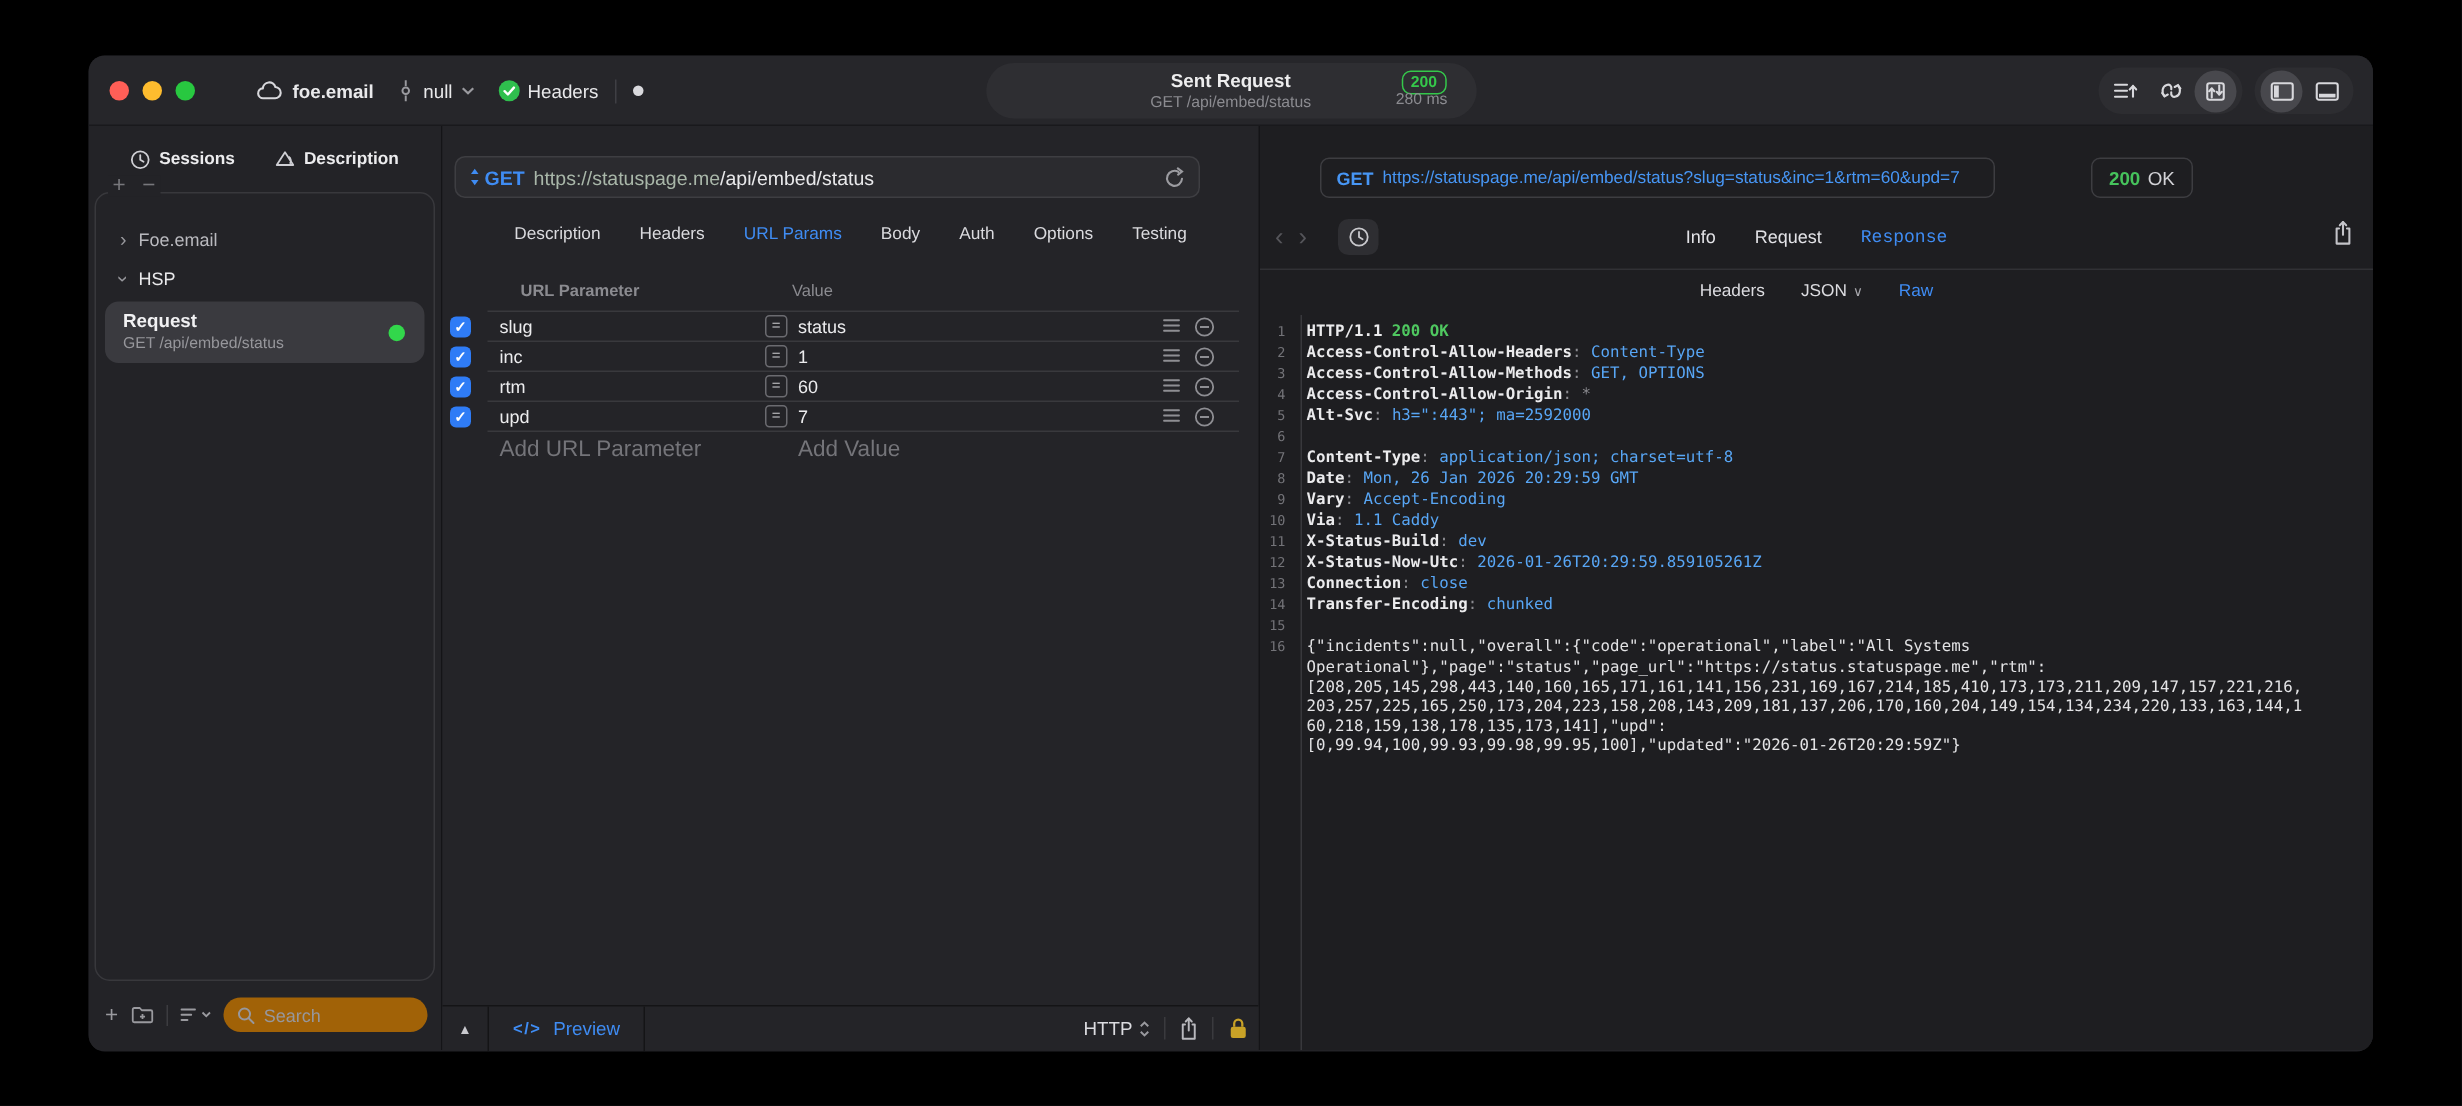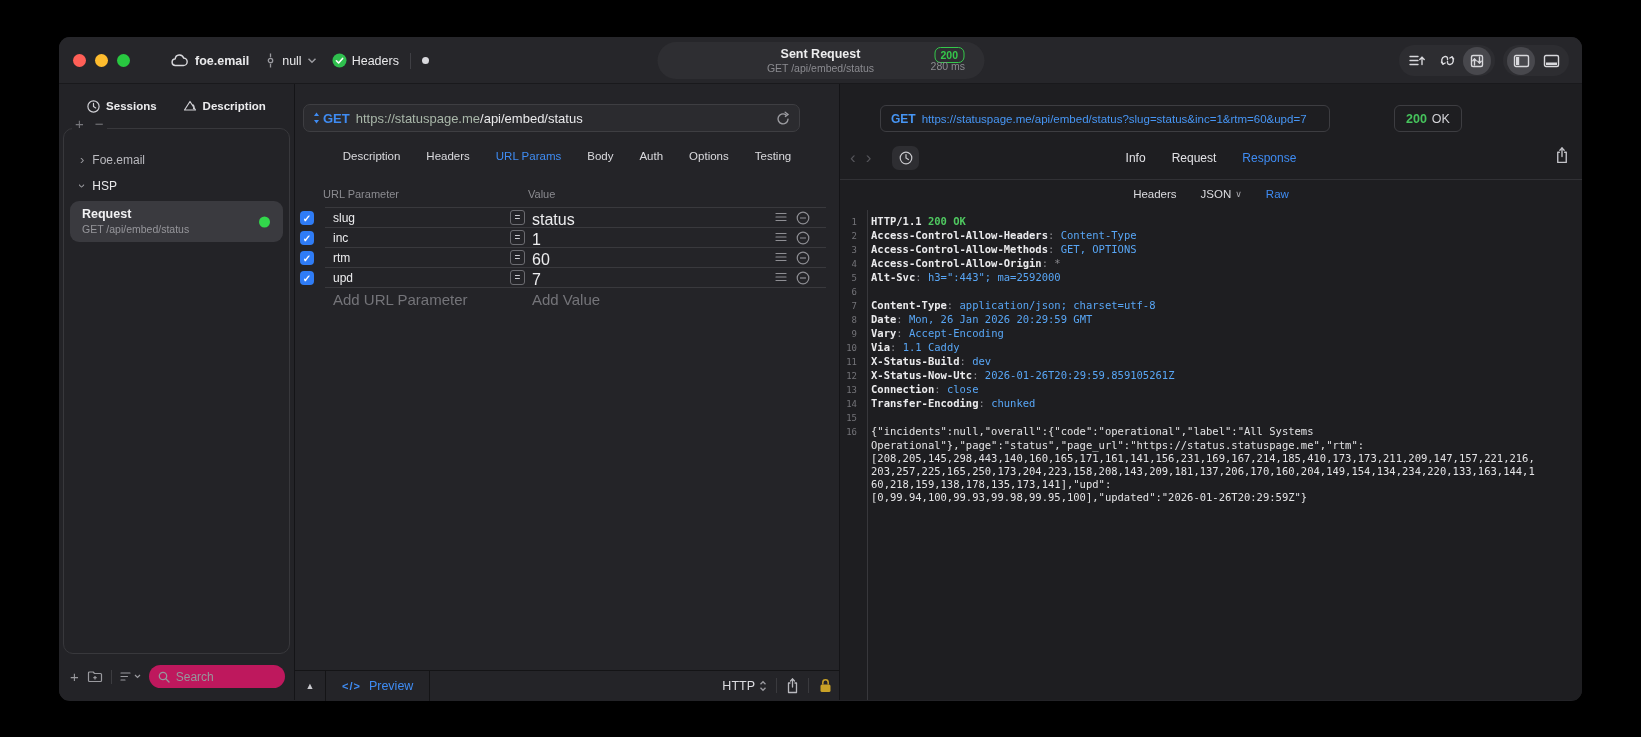--- a/index.html
+++ b/index.html
@@ -57,50 +57,50 @@
   .chev { display:inline-block; color:#98989d; font-size:13px; line-height:10px; }
   .chev.down { transform:rotate(90deg); }
   .req-card { margin:2px 6px 0 6px; background:#3a3a3f; border-radius:9px; padding:6px 12px 7px 12px; position:relative; }
   .req-card .t { font-size:12.5px; font-weight:700; color:#f1f1f3; }
   .req-card .s { font-size:10.5px; color:#96969b; margin-top:2px; }
   .green-dot { position:absolute; right:13px; top:50%; transform:translateY(-50%); width:11px; height:11px;
     border-radius:50%; background:#32d74b; }
   .sb-footer { position:absolute; left:11px; right:9px; bottom:12px; display:flex; align-items:center;
     gap:8px; color:#9a9a9f; }
   .sb-footer .vsep { width:1px; height:14px; background:#3c3c40; }
-  .search-pill { flex:1; height:23px; background:#be185d; border-radius:12px; display:flex;
+  .search-pill { flex:1; height:23px; background:#a16207; border-radius:12px; display:flex;
     align-items:center; gap:6px; padding:0 9px; color:#97979c; }
   .search-pill input { background:transparent; border:0; outline:0; color:#d2d2d6; font-size:12px; width:100%; }
   .search-pill input::placeholder { color:#97979c; }
 
   
   .url-bar { position:absolute; left:8px; top:20px; width:497px; height:28px; background:#2b2b2f;
     border:1px solid #3e3e42; border-radius:7px; display:flex; align-items:center; padding:0 9px; gap:6px; }
   .method-sel { display:flex; align-items:center; gap:3px; color:#3f8cf3; font-weight:700; font-size:13px; }
   .url-text { font-size:13px; white-space:nowrap; overflow:hidden; }
   .u-proto,.u-host { color:#a9b7a9; }
   .u-path { color:#e9e9eb; }
   .reload { margin-left:auto; color:#9b9ba0; }
   .req-tabs { position:absolute; left:0; right:0; top:58px; height:28px; display:flex; align-items:center;
     justify-content:center; gap:26px; }
   .req-tab { font-size:11.5px; color:#dadade; }
   .req-tab.active { color:#3f8cf3; }
   .param-header { position:absolute; top:104px; left:0; right:0; height:20px; font-size:11px; color:#8b8b90; }
-  .ph-name { position:absolute; left:28px; } .ph-value { position:absolute; left:233px; }
+  .ph-name { position:absolute; left:52px;font-weight:bold; } .ph-value { position:absolute; left:233px; }
   .param-header .row-sep { bottom:0; }
   .param-rows { position:absolute; top:124px; left:0; right:0; }
   .param-row { height:20px; position:relative; }
   .row-sep { position:absolute; left:30px; right:13px; bottom:0; height:1px; background:#39393d; }
   .cb { position:absolute; left:5px; top:3px; width:14px; height:14px; border-radius:4px;
     background:#2f7cf6; color:#fff; font-size:10px; font-weight:700; display:flex; align-items:center;
     justify-content:center; }
   .p-name { position:absolute; left:38px; top:3px; font-size:12px; color:#ececee; }
   .eq-box { position:absolute; left:215px; top:2px; width:15px; height:15px; border:1px solid #6b6b70;
     border-radius:3px; color:#c9c9ce; font-size:10px; display:flex; align-items:center; justify-content:center; }
-  .p-value { position:absolute; left:237px; top:3px; font-size:16px; color:#ececee; }
+  .p-value { position:absolute; left:237px; top:3px; font-size:12px; color:#ececee; }
   .row-ham { position:absolute; left:480px; top:4px; color:#8e8e93; }
   .row-minus { position:absolute; left:501px; top:3px; color:#8e8e93; }
   .add-row { position:absolute; left:0; right:0; height:20px; font-size:15px; color:#747479; }
   .ar-name { position:absolute; left:38px; top:3px; } .ar-value { position:absolute; left:237px; top:3px; }
   .req-footer { position:absolute; left:0; right:0; bottom:0; height:30px; border-top:1px solid #141416;
     display:flex; align-items:center; background:#242428; }
   .fold-btn { width:31px; height:30px; display:flex; align-items:center; justify-content:center;
     border-right:1px solid #141416; color:#c9c9ce; font-size:9px; }
   .preview { display:flex; align-items:center; gap:8px; padding:0 16px; height:30px; color:#3f8cf3;
     font-size:12.5px; border-right:1px solid #141416; }
@@ -121,21 +121,21 @@
   .resp-status .code { color:#46c35c; font-weight:700; }
   .resp-status .ok { color:#d3d3d7; }
   .resp-nav { position:absolute; left:0; right:0; top:60px; height:28px; }
   .hist { position:absolute; left:10px; top:0; height:28px; display:flex; align-items:center; gap:10px;
     color:#55555a; font-size:17px; }
   .clock-btn { position:absolute; left:52px; top:2px; width:27px; height:24px; background:#2e2e32;
     border-radius:7px; display:flex; align-items:center; justify-content:center; color:#c8c8cc; }
   .resp-tabs { position:absolute; left:0; right:0; top:0; height:28px; display:flex; align-items:center;
     justify-content:center; gap:26px; }
   .resp-tab { font-size:12px; color:#e2e2e6; }
-  .resp-tab.active { color:#3f8cf3; }
+  .resp-tab.active { color:#3f8cf3;font-family:Liberation Mono, monospace; }
   .resp-share { position:absolute; right:13px; top:3px; color:#c3c3c8; }
   .resp-divider { position:absolute; left:0; right:0; top:95px; height:1px; background:#313135; }
   .resp-subtabs { position:absolute; left:0; right:0; top:99px; height:22px; display:flex;
     align-items:center; justify-content:center; gap:24px; font-size:11.5px; color:#dcdce0; }
   .resp-subtab { display:flex; align-items:center; gap:4px; }
   .resp-subtab.active { color:#3f8cf3; }
   .resp-subtab .dd { font-size:9px; color:#a9a9ae; }
   .code-area { position:absolute; left:0; right:0; top:126px; bottom:0; padding-top:5px;
     font-family:"DejaVu Sans Mono", monospace; font-size:10.5px; line-height:13px; }
   .code-area::before { content:""; position:absolute; left:27px; top:0; bottom:0; width:1px; background:#38383c; }

